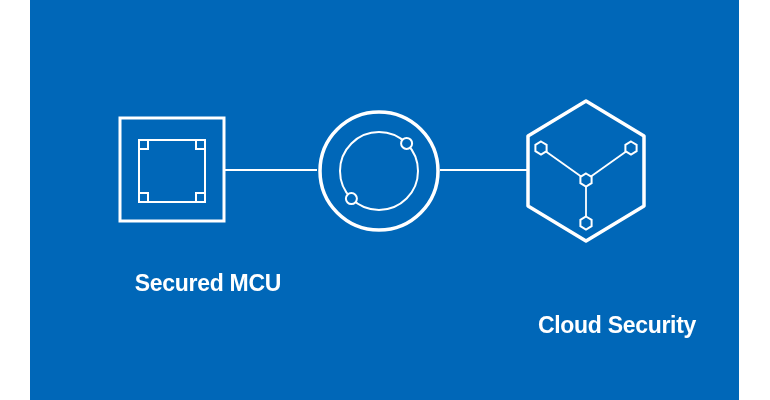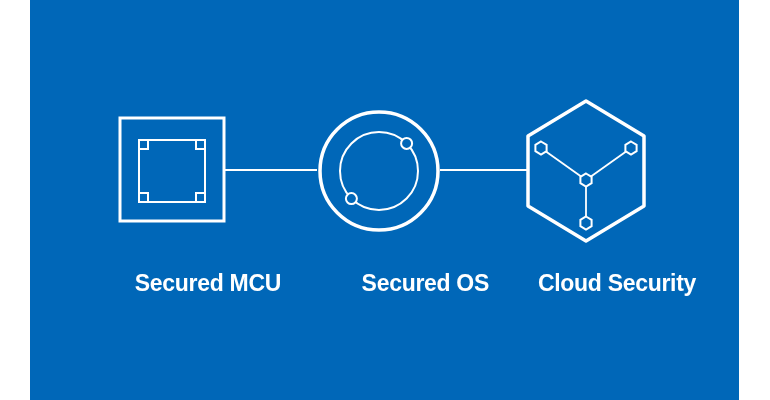--- a/index.html
+++ b/index.html
@@ -44,21 +44,21 @@
     text-align: right;
     color: var(--fg);
     font-size: 23px;
     font-weight: 700;
     letter-spacing: -0.3px;
     line-height: 27px;
     white-space: nowrap;
   }
   .label-mcu { left: 31px; }
   .label-os  { left: 239px; }
-  .label-hex { left: 446px; }
+  .label-hex { left: 446px; margin-top: 42px; }
   .ink  { stroke: var(--fg); fill: none; }
   .dot  { stroke: var(--fg); fill: var(--canvas-blue); }
 </style>
 </head>
 <body>
 
 <div class="frame">
   <div class="stage">
 
     <div class="connector connector-1"></div>
@@ -85,17 +85,16 @@
       <line class="ink" stroke-width="1.8" x1="62" y1="83" x2="17" y2="51"></line>
       <line class="ink" stroke-width="1.8" x1="62" y1="83" x2="107" y2="51"></line>
       <line class="ink" stroke-width="1.8" x1="62" y1="83" x2="62" y2="126"></line>
       <polygon class="dot" stroke-width="2" points="17,44.5 22.6,47.8 22.6,54.2 17,57.5 11.4,54.2 11.4,47.8"></polygon>
       <polygon class="dot" stroke-width="2" points="107,44.5 112.6,47.8 112.6,54.2 107,57.5 101.4,54.2 101.4,47.8"></polygon>
       <polygon class="dot" stroke-width="2" points="62,76.5 67.6,79.8 67.6,86.2 62,89.5 56.4,86.2 56.4,79.8"></polygon>
       <polygon class="dot" stroke-width="2" points="62,119.5 67.6,122.8 67.6,129.2 62,132.5 56.4,129.2 56.4,122.8"></polygon>
     </svg>
 
     <div class="node-label label-mcu">Secured MCU</div>
-    <div class="node-label label-os">Secured OS</div>
     <div class="node-label label-hex">Cloud Security</div>
 
   </div>
 </div>
 
 </body></html>

